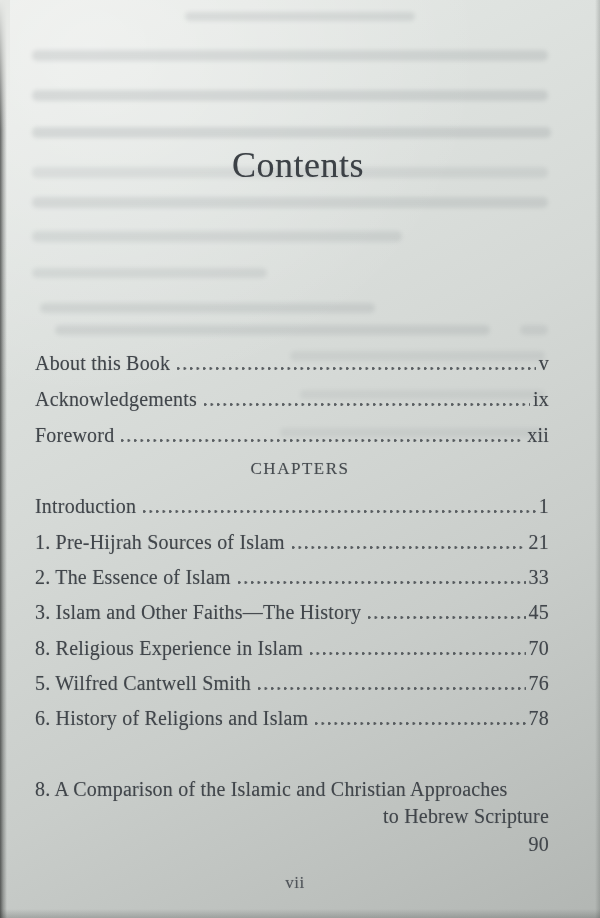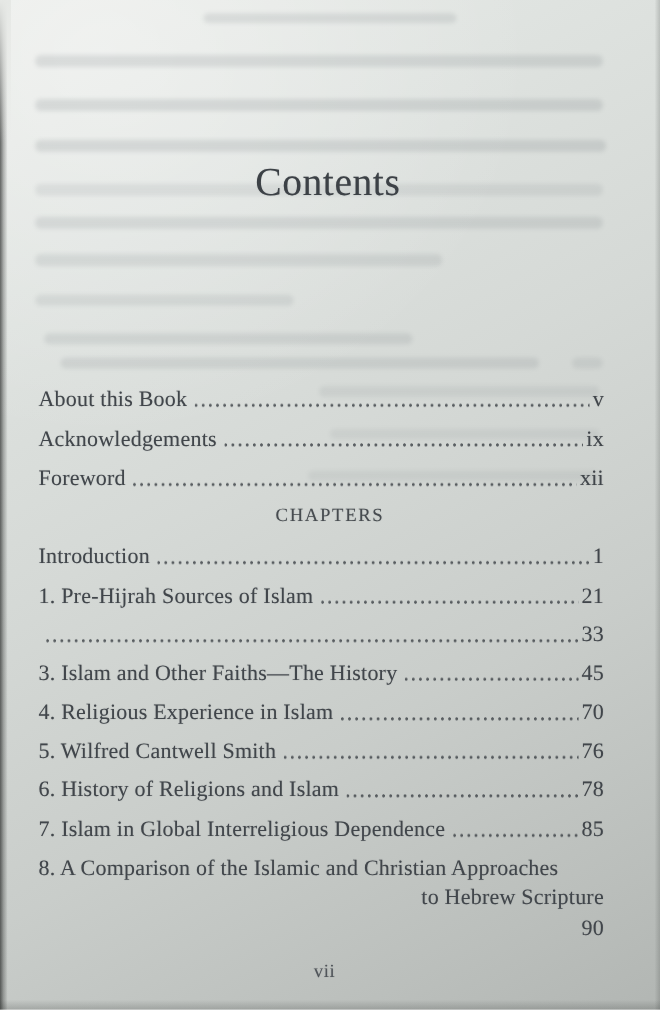--- a/index.html
+++ b/index.html
@@ -106,47 +106,43 @@
     <span class="label">Introduction</span>
     <span class="leader"></span>
     <span class="pagenum">1</span>
   </div>
   <div class="row" style="top:530px;text-align:right;">
     <span class="label">1. Pre-Hijrah Sources of Islam</span>
     <span class="leader"></span>
     <span class="pagenum">21</span>
   </div>
   <div class="row" style="top:565px;">
+    <span class="label">2. The Essence of Islam</span>
     <span class="leader"></span>
     <span class="pagenum">33</span>
   </div>
   <div class="row" style="top:600px;">
     <span class="label">3. Islam and Other Faiths—The History</span>
     <span class="leader"></span>
     <span class="pagenum">45</span>
   </div>
   <div class="row" style="top:636px;">
-    <span class="label">4. Religious Experience in Islam</span>
+    <span class="label">8. Religious Experience in Islam</span>
     <span class="leader"></span>
     <span class="pagenum">70</span>
   </div>
   <div class="row" style="top:671px;">
     <span class="label">5. Wilfred Cantwell Smith</span>
     <span class="leader"></span>
     <span class="pagenum">76</span>
   </div>
   <div class="row" style="top:706px;">
     <span class="label">6. History of Religions and Islam</span>
     <span class="leader"></span>
     <span class="pagenum">78</span>
-  </div>
-  <div class="row" style="top:742px;">
-    <span class="label">7. Islam in Global Interreligious Dependence</span>
-    <span class="leader"></span>
-    <span class="pagenum">85</span>
   </div>
   <div class="row wrap-first" style="top:777px;">
     <span class="label">8. A Comparison of the Islamic and Christian Approaches</span>
   </div>
   <div class="row wrap-second" style="top:804px;flex-direction:column;">
     <span class="label">to Hebrew Scripture</span>
     <span class="leader"></span>
     <span class="pagenum">90</span>
   </div>
 

